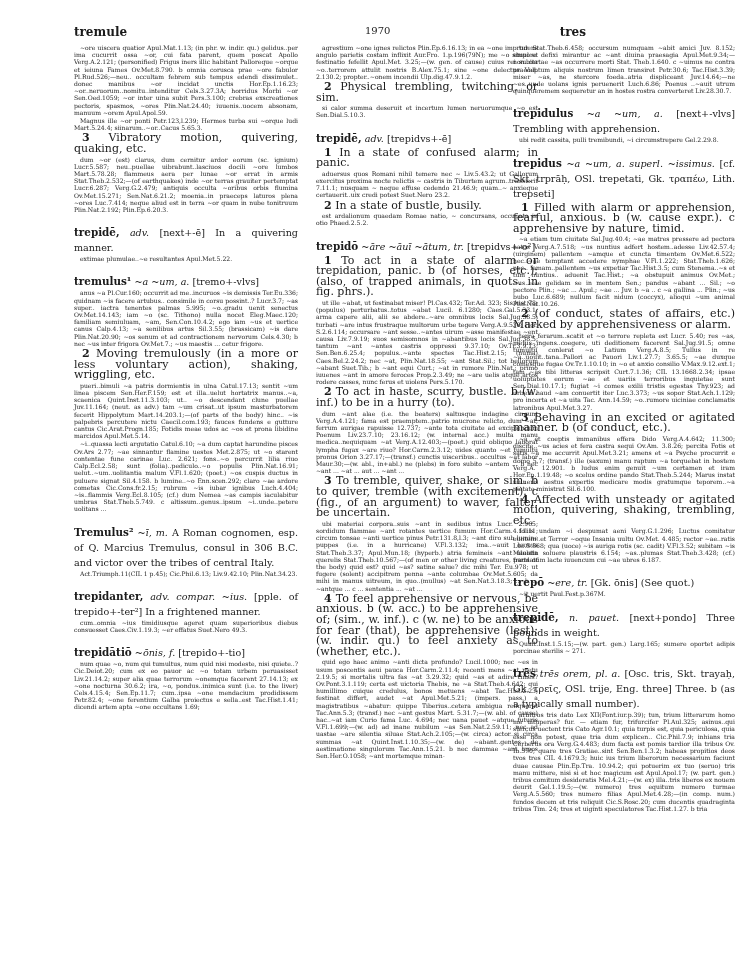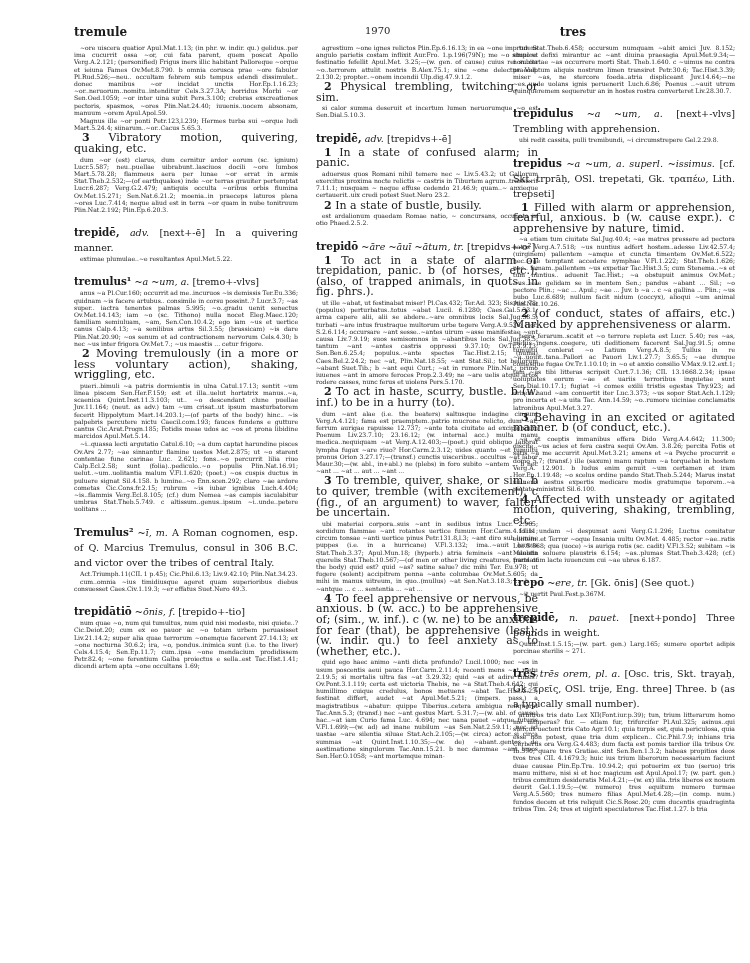--- a/index.html
+++ b/index.html
@@ -35,20 +35,21 @@
     <div class="quot">dum ~or (est) clarus, dum cernitur ardor eorum (sc. ignium) Lucr.5.587; neu..puellae uibrabunt..lasciuos docili ~ore lumbos Mart.5.78.28; flammeus aera per lunae ~or errat in armis Stat.Theb.2.532;—(of earthquakes) inde ~or terras grauiter pertemptat Lucr.6.287; Verg.G.2.479; antiquis occulta ~oribus orbis flumina Ov.Met.15.271; Sen.Nat.6.21.2; moenia..in praeceps laturos plena ~ores Luc.7.414; neque aliud est in terra ~or quam in nube tonitruum Plin.Nat.2.192; Plin.Ep.6.20.3.</div>
     <div class="head"><span class="lemma">trepidē,</span> <span class="gram">adv.</span> <span class="etym">[next+-ē]</span> <span class="def">In a quivering manner.</span></div>
     <div class="quot">extimae plumulae..~e resultantes Apul.Met.5.22.</div>
     <div class="head"><span class="lemma">tremulus¹</span> <span class="gram">~a ~um, a.</span> <span class="etym">[tremo+-vlvs]</span> </div>
     <div class="quot">anus ~a Pl.Cur.160; occurrit ad me..incuruos ~is demissis Ter.Eu.336; quidnam ~is facere artubus.. consimile in corsu possint..? Lucr.3.7; ~as super.. iactra tenentes palmas 5.995; ~o..gradu uenit senectus Ov.Met.14.143; iam ~o (sc. Tithono) nulla nocet Eleg.Maec.120; familiam semiuluam, ~am, Sen.Con.10.4.2; ego iam ~us et uertice canus Calp.4.13; ~a senilibus artus Sil.3.55; (brassicam) ~is dare Plin.Nat.20.90; ~os senum et ad contractionem nervorum Cels.4.30; b nec ~us inter frigora Ov.Met.7.; ~us maestis ... cetur frigore.</div>
     <div class="sense"><span class="num">2</span> <span>Moving tremulously (in a more or less voluntary action), shaking, wriggling, etc.</span></div>
     <div class="quot">pueri..bimuli ~a patris dormientis in ulna Catul.17.13; sentit ~um linea piscem Sen.Her.F.159; est et illa..uelut hortatrix manus..~a, scaenica Quint.Inst.11.3.103; ut.. ~o descendant clune puellae Juv.11.164; (neut. as adv.) tam ~um crisat..ut ipsum masturbatorem fecerit Hippolytum Mart.14.203.1;—(of parts of the body) hinc.. ~is palpebris percutere nictu Caecil.com.193; fauces fundens e gutture cantus Cic.Arat.Progn.185; Fotidis meae udos ac ~os et prona libidine marcidos Apul.Met.5.14.</div>
     <div class="quot">~i..quassa lecti argutatio Catul.6.10; ~a dum captat harundine pisces Ov.Ars 2.77; ~ae sinnantur flamine uestes Met.2.875; ut ~o starent contentae fune carinae Luc. 2.621; fons..~o percurrit lilia riuo Calp.Ecl.2.58; sunt (folia)..pediculo..~o populis Plin.Nat.16.91; uelut..~um..uolitantia malum V.Fl.1.620; (poet.) ~os cuspis ductus in puluere signat Sil.4.158. b lumine..~o Enn.scen.292; claro ~ae ardore cometas Cic.Cons.fr.2.15; rubrum ~is iubar ignibus Luch.4.404; ~is..flammis Verg.Ecl.8.105; (cf.) dum Nemea ~as campis iaculabitur umbras Stat.Theb.5.749. c altissum..genus..ipsum ~i..unde..petere uolitans ...</div>
     <div class="head"><span class="lemma">Tremulus²</span> <span class="gram">~ī, m.</span> <span class="def">A Roman cognomen, esp. of Q. Marcius Tremulus, consul in 306 B.C. and victor over the tribes of central Italy.</span></div>
     <div class="quot">Act.Triumph.11(CIL 1 p.45); Cic.Phil.6.13; Liv.9.42.10; Plin.Nat.34.23.</div>
+    <div class="head"><span class="lemma">trepidanter,</span> <span class="gram">adv. compar. ~ius.</span> <span class="etym">[pple. of trepido+-ter²]</span> <span class="def">In a frightened manner.</span></div>
     <div class="quot">cum..omnia ~ius timidiusque ageret quam superioribus diebus consuesset Caes.Civ.1.19.3; ~er effatus Suet.Nero 49.3.</div>
     <div class="head"><span class="lemma">trepidātiō</span> <span class="gram">~ōnis, f.</span> <span class="etym">[trepido+-tio]</span> </div>
     <div class="quot">num quae ~o, num qui tumultus, num quid nisi modeste, nisi quiete..? Cic.Deiot.20; cum ex eo pauor ac ~o totam urbem peruasisset Liv.21.14.2; super alia quae terrorum ~onemque facerent 27.14.13; ex ~one nocturna 30.6.2; ira, ~o, pondus..inimica sunt (i.e. to the liver) Cels.4.15.4; Sen.Ep.11.7; cum..ipsa ~one mendacium prodidissem Petr.82.4; ~one ferentium Galba proiectus e sella..est Tac.Hist.1.41; dicendi artem apta ~one occultans 1.69;</div>
   </div>
 <div class="col col2">
     <div class="quot">agrestium ~one ignes relictos Plin.Ep.6.16.13; in ea ~one imprudens angulo parietis costam inflixit Aur.Fro. 1.p.196(79N); me ~o simul et festinatio fefellit Apul.Met. 3.25;—(w. gen. of cause) cuius rei subita ~o..terrorem attulit nostris B.Alex.75.1; sine ~one delectus Vell. 2.130.2; propter..~onem incendii Ulp.dig.47.9.1.2.</div>
     <div class="sense"><span class="num">2</span> <span>Physical trembling, twitching, or sim.</span></div>
     <div class="quot">si calor summa deseruit et incertum lumen neruorumque ~o est Sen.Dial.5.10.3.</div>
     <div class="head"><span class="lemma">trepidē,</span> <span class="gram">adv.</span> <span class="etym">[trepidvs+-ē]</span> </div>
     <div class="sense"><span class="num">1</span> <span>In a state of confused alarm; in panic.</span></div>

